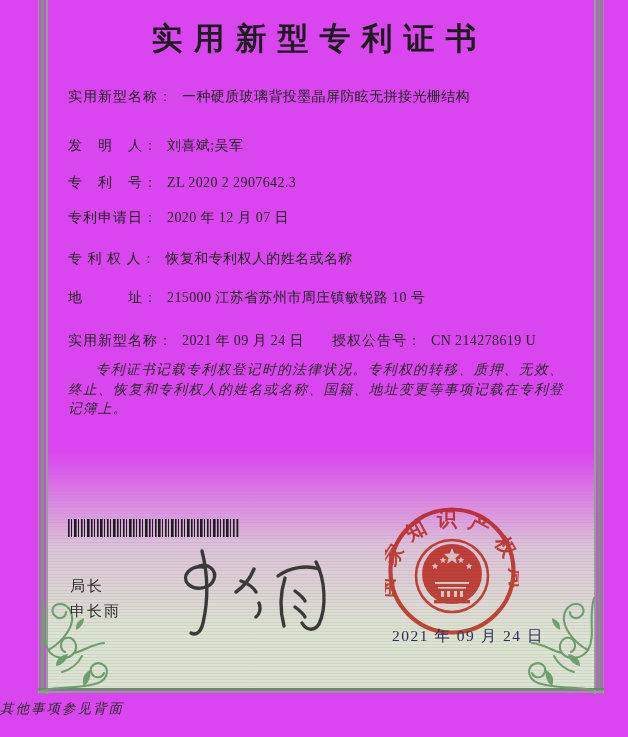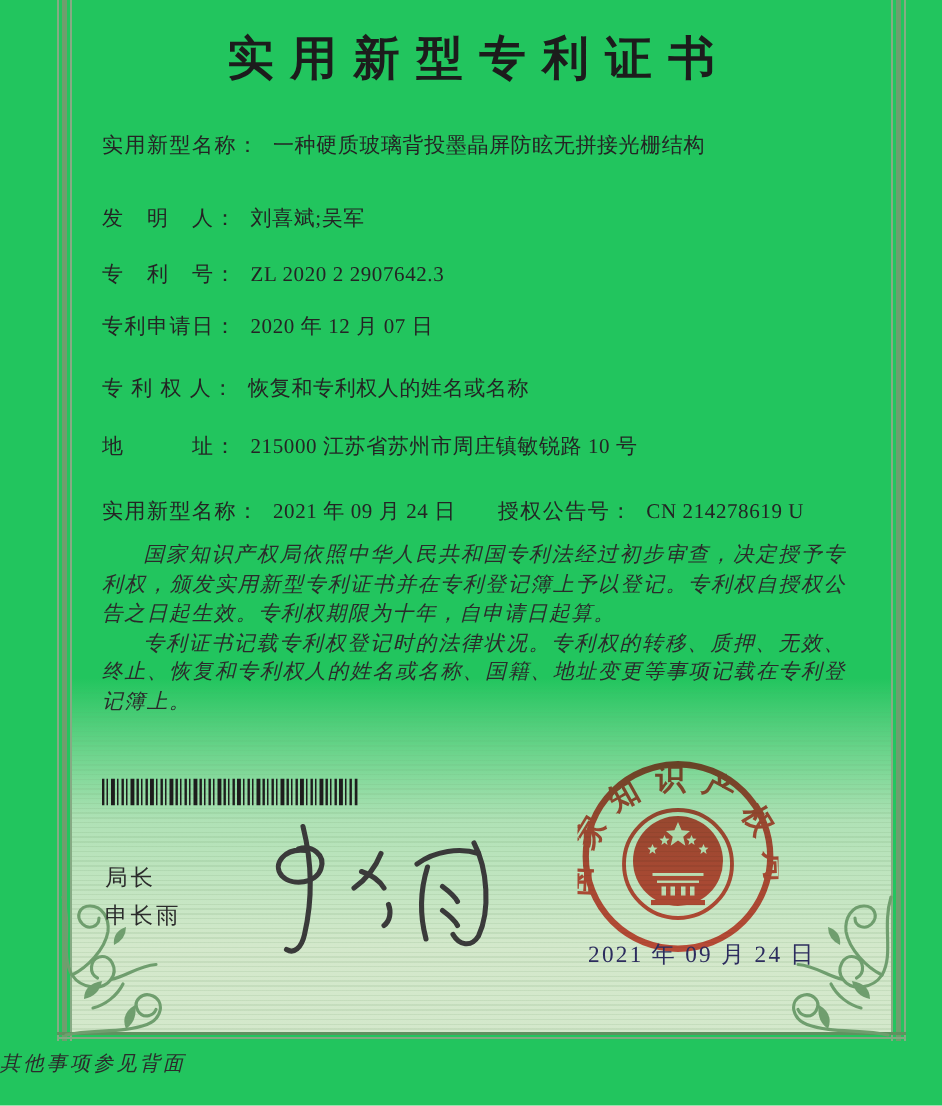--- a/index.html
+++ b/index.html
@@ -4,21 +4,21 @@
 <style>
   html,body{margin:0;padding:0;}
   body{
     width:628px;height:737px;
     background:#f6f2e6;
     font-family:"Liberation Serif","DejaVu Serif",serif;
     -webkit-font-smoothing:antialiased;
   }
   .page{
     position:relative;width:628px;height:737px;overflow:hidden;
-    background:#22c55e;
+    background:#d946ef;
   }
   
   .green-zone{
     position:absolute;left:48px;top:452px;width:547px;height:236px;
     background:linear-gradient(180deg, rgba(224,236,213,0) 0px, rgba(223,235,211,0.75) 95px, rgba(221,234,209,0.95) 180px);
     pointer-events:none;
   }
   .green-zone .lines{
     position:absolute;inset:0;
     background:repeating-linear-gradient(180deg, rgba(110,155,105,0.14) 0 1px, transparent 1px 3.2px);
@@ -138,21 +138,20 @@
     </div>
     <div class="frow" style="top:201px">
       <span class="lbl">地　　　址：</span><span class="val">215000 江苏省苏州市周庄镇敏锐路 10 号</span>
     </div>
     <div class="frow" style="top:244px">
       <span class="lbl">实用新型名称：</span><span class="val">2021 年 09 月 24 日</span><span class="lbl second">授权公告号：</span><span class="val">CN 214278619 U</span>
     </div>
   </div>
 
   <div class="body-text">
-    <p>国家知识产权局依照中华人民共和国专利法经过初步审查，决定授予专利权，颁发实用新型专利证书并在专利登记簿上予以登记。专利权自授权公告之日起生效。专利权期限为十年，自申请日起算。</p>
     <p>专利证书记载专利权登记时的法律状况。专利权的转移、质押、无效、终止、恢复和专利权人的姓名或名称、国籍、地址变更等事项记载在专利登记簿上。</p>
   </div>
 
   <svg class="barcode" viewBox="0 0 172 17" preserveAspectRatio="none">
     <g fill="#1d1d1d">
       <rect x="0" y="0" width="1.6" height="17"></rect>
         <rect x="3" y="0" width="1" height="17"></rect>
         <rect x="6" y="0" width="2.6" height="17"></rect>
         <rect x="10" y="0" width="1" height="17"></rect>
         <rect x="13" y="0" width="1.6" height="17"></rect>

